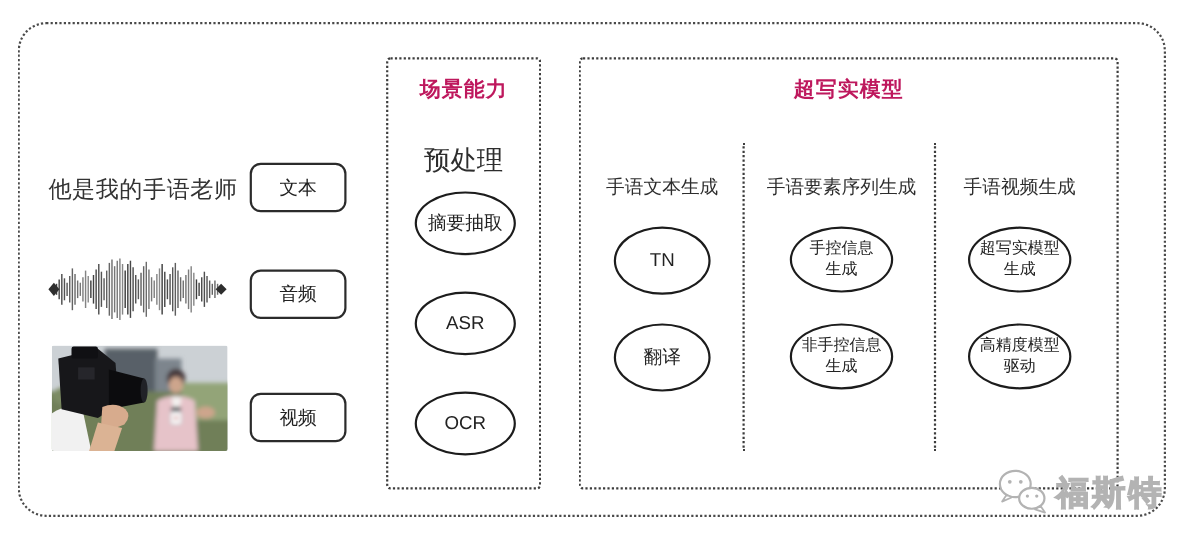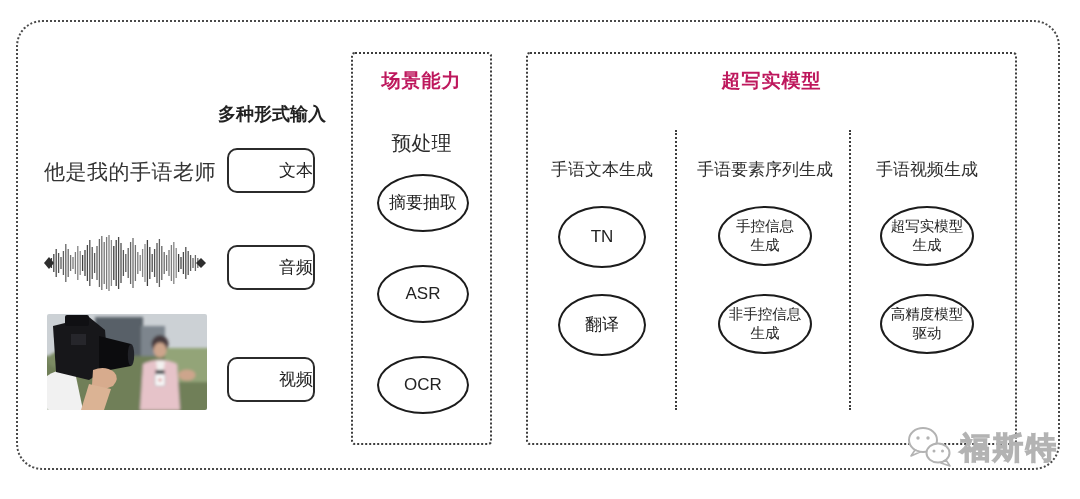--- a/index.html
+++ b/index.html
@@ -25,41 +25,41 @@
     white-space:nowrap; letter-spacing:0.5px;
   }
   .waveform { position:absolute; left:43px; top:234px; width:164px; height:58px; }
   .photo {
     position:absolute; left:47px; top:314px; width:160px; height:96px;
     border-radius:2px; overflow:hidden;
   }
   .input-box {
     position:absolute; left:227px; width:88px; height:45px;
     border:2px solid #2b2b2b; border-radius:10px;
-    display:flex; align-items:center; justify-content:flex-end;
+    display:flex; align-items:center; justify-content:center;
     font-size:17px; background:#fff; color:#222;
   }
   .input-box.t1 { top:148px; }
   .input-box.t2 { top:245px; }
   .input-box.t3 { top:357px; }
 
   
   .cap-box {
     position:absolute; top:52px; height:393px;
     border:2px dotted #3d3d3d; border-radius:4px; background:transparent;
   }
   .scene-box { left:351px; width:141px; }
   .core-box  { left:526px; width:491px; }
   .cap-title {
     position:absolute; top:14px; left:0; width:100%; text-align:center;
     font-size:19px; font-weight:700; color:#be185d; letter-spacing:1px;
   }
   .scene-subtitle {
     position:absolute; top:76px; left:0; width:100%; text-align:center;
-    font-size:20px; color:#2d2d2d;
+    font-size:24px; color:#2d2d2d;
   }
 
   .ellipse {
     position:absolute; border:2.5px solid #1c1c1c; border-radius:50%;
     display:flex; flex-direction:column; align-items:center; justify-content:center;
     background:#fff; text-align:right;
   }
   .ellipse .nl { font-size:17px; line-height:1.2; color:#222; white-space:nowrap; }
   .ellipse.small-text .nl { font-size:14.5px; line-height:1.3; }
 
@@ -95,21 +95,20 @@
     color:#ededed; -webkit-text-stroke:1.3px #b3b3b3; white-space:nowrap;
   }
 </style>
 </head>
 <body>
 
 <div class="canvas">
 
   <div class="outer-frame"></div>
 
-  <div class="multi-input-label">多种形式输入</div>
 
   <div class="sentence">他是我的手语老师</div>
 
   <div class="waveform">
     <svg width="164" height="58" viewBox="0 0 164 58" aria-hidden="true">
       <polygon points="1,29 6,23 11,29 6,35" fill="#2e2e2e"></polygon>
       <polygon points="153,29 158,24 163,29 158,34" fill="#2e2e2e"></polygon>
       <g id="wf-bars">
           <line x1="6" x2="6" y1="27" y2="31" stroke="#2e2e2e" stroke-width="1.3" opacity="0.55"></line>
           <line x1="8.4" x2="8.4" y1="24" y2="34" stroke="#2e2e2e" stroke-width="1.3" opacity="0.92"></line>

